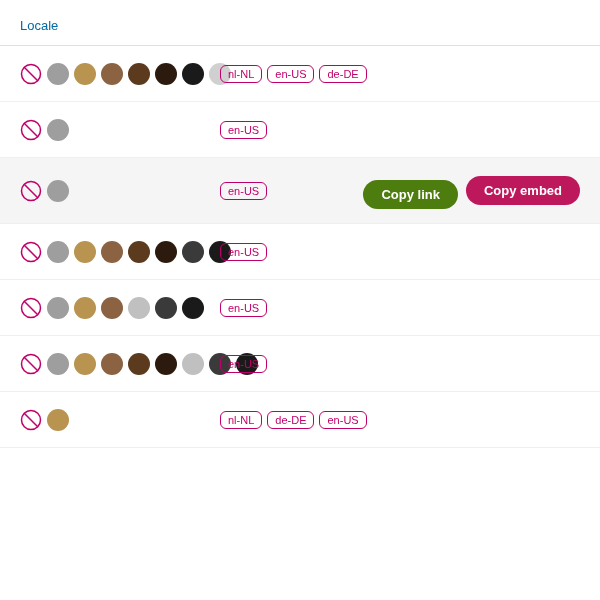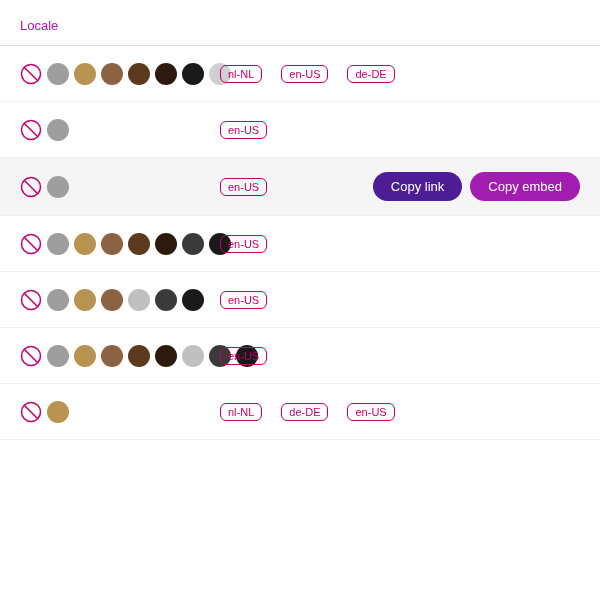--- a/index.html
+++ b/index.html
@@ -20,21 +20,21 @@
     }
 
     .header-col-colors {
       width: 200px;
       font-size: 13px;
       color: #444;
     }
 
     .header-col-locale {
       font-size: 13px;
-      color: #a21caf;
+      color: #0369a1;
     }
 
     .row {
       display: flex;
       align-items: center;
       padding: 14px 20px;
       border-bottom: 1px solid #efefef;
       min-height: 56px;
       position: relative;
     }
@@ -46,21 +46,21 @@
     .colors-cell {
       width: 200px;
       display: flex;
       align-items: center;
       gap: 5px;
       flex-wrap: nowrap;
     }
 
     .locale-cell {
       display: flex;
-      gap: 19px;
+      gap: 5px;
       flex: 1;
     }
 
     .actions-cell {
       display: flex;
       align-items: center;
       gap: 8px;
       margin-left: auto;
     }
 
@@ -93,39 +93,40 @@
       color: #c0006a;
       border-radius: 6px;
       padding: 2px 7px;
       font-size: 11px;
       font-weight: 500;
       white-space: nowrap;
     }
 
     
     .btn-copy-link {
-      background: #4c1d95;
+      background: #4d7c0f;
       color: #fff;
       border: none;
       border-radius: 20px;
       padding: 7px 18px;
       font-size: 13px;
-      font-weight: 400;
+      font-weight: 700;
       cursor: pointer;
       white-space: nowrap;
+      margin-top: 8px;
     }
 
     .btn-copy-embed {
-      background: #a21caf;
+      background: #be185d;
       color: #fff;
       border: none;
       border-radius: 20px;
       padding: 7px 18px;
       font-size: 13px;
-      font-weight: 400;
+      font-weight: 700;
       cursor: pointer;
       white-space: nowrap;
     }
   </style>
 </head>
 <body>
 
 <div class="header">
   <div class="header-col-locale">Locale</div>
 </div>

